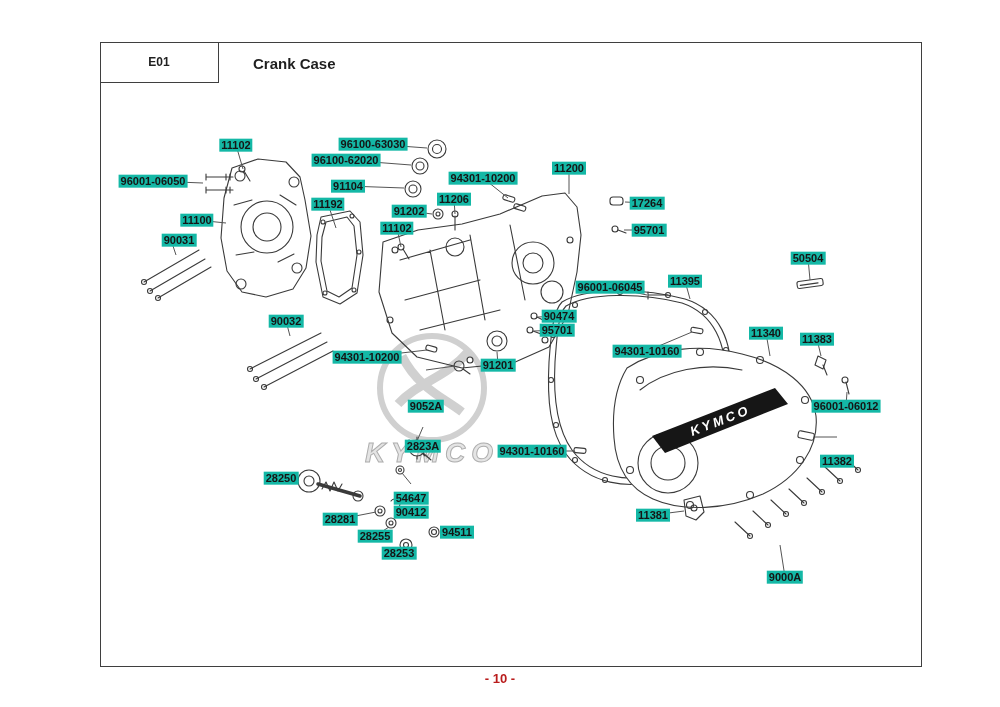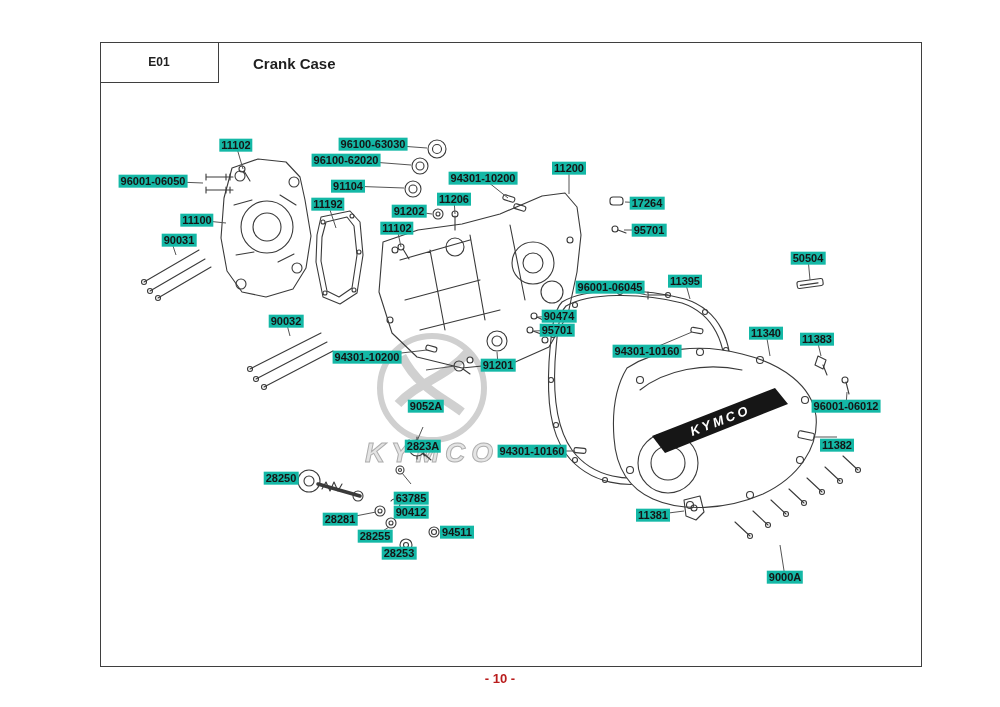--- a/index.html
+++ b/index.html
@@ -304,25 +304,25 @@
       <div class="part-label" style="left: 557px; top: 330px;">95701</div>
       <div class="part-label" style="left: 286px; top: 321px;">90032</div>
       <div class="part-label" style="left: 766px; top: 333px;">11340</div>
       <div class="part-label" style="left: 817px; top: 339px;">11383</div>
       <div class="part-label" style="left: 367px; top: 357px;">94301-10200</div>
       <div class="part-label" style="left: 426px; top: 370px; margin-top: 36px;">9052A</div>
       <div class="part-label" style="left: 498px; top: 365px;">91201</div>
       <div class="part-label" style="left: 647px; top: 351px;">94301-10160</div>
       <div class="part-label" style="left: 846px; top: 406px;">96001-06012</div>
       <div class="part-label" style="left: 423px; top: 406px; margin-top: 40px;">2823A</div>
-      <div class="part-label" style="left: 837px; top: 445px; text-align: center;">11382</div>
+      <div class="part-label" style="left: 837px; top: 461px; text-align: center;">11382</div>
       <div class="part-label" style="left: 532px; top: 451px;">94301-10160</div>
       <div class="part-label" style="left: 281px; top: 478px;">28250</div>
       <div class="part-label" style="left: 411px; top: 484px; margin-top: 28px;">90412</div>
-      <div class="part-label" style="left: 411px; top: 498px;">63785</div>
+      <div class="part-label" style="left: 411px; top: 498px;">54647</div>
       <div class="part-label" style="left: 340px; top: 519px;">28281</div>
       <div class="part-label" style="left: 653px; top: 515px;">11381</div>
       <div class="part-label" style="left: 375px; top: 536px;">28255</div>
       <div class="part-label" style="left: 457px; top: 532px;">94511</div>
       <div class="part-label" style="left: 399px; top: 553px;">28253</div>
       <div class="part-label" style="left: 785px; top: 577px;">9000A</div>
     </div>
 
   <div class="frame">
     <div class="code-box">E01</div>

